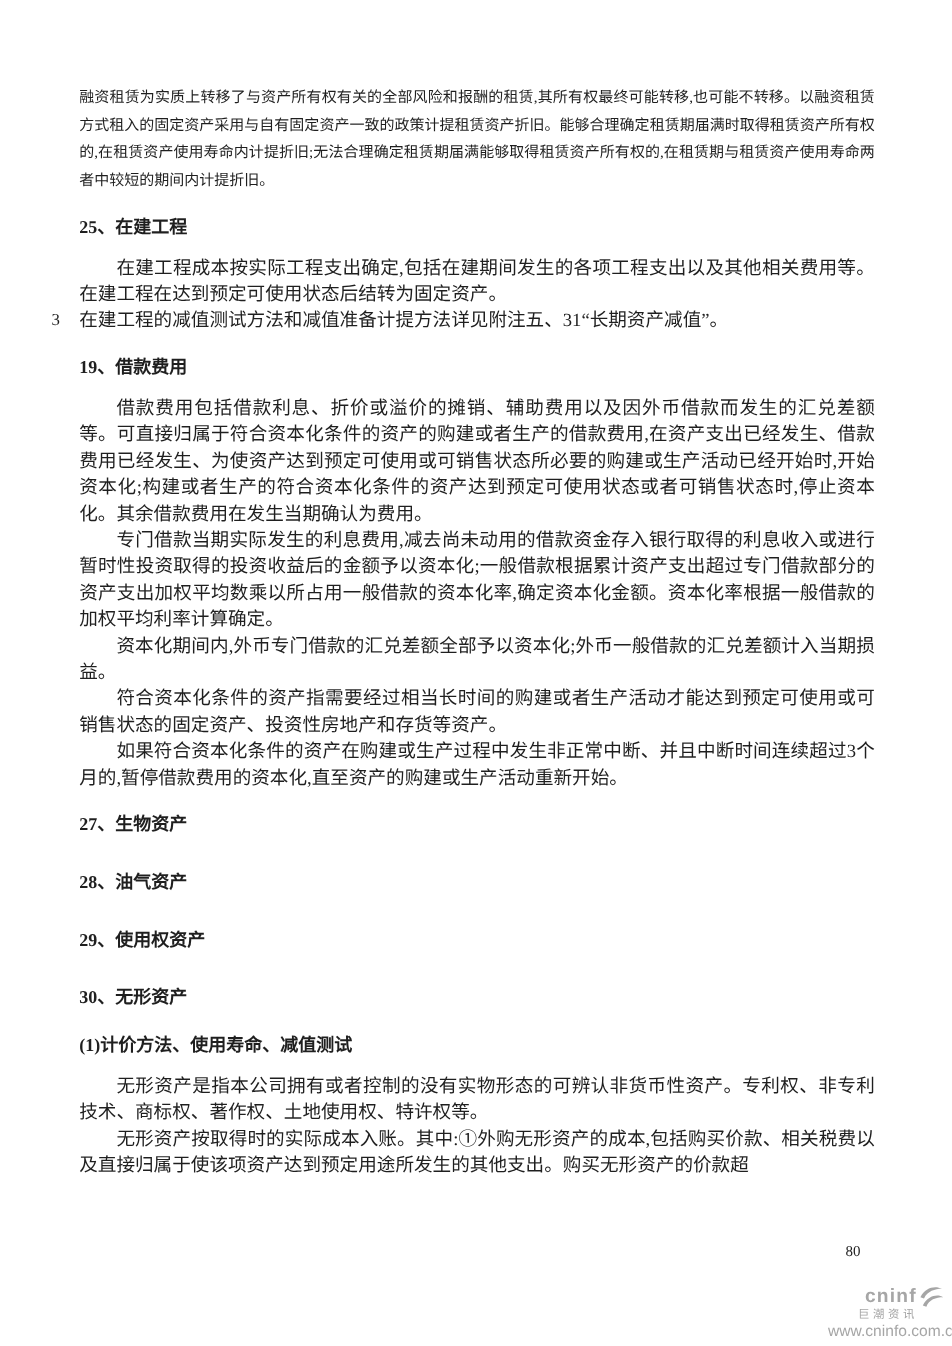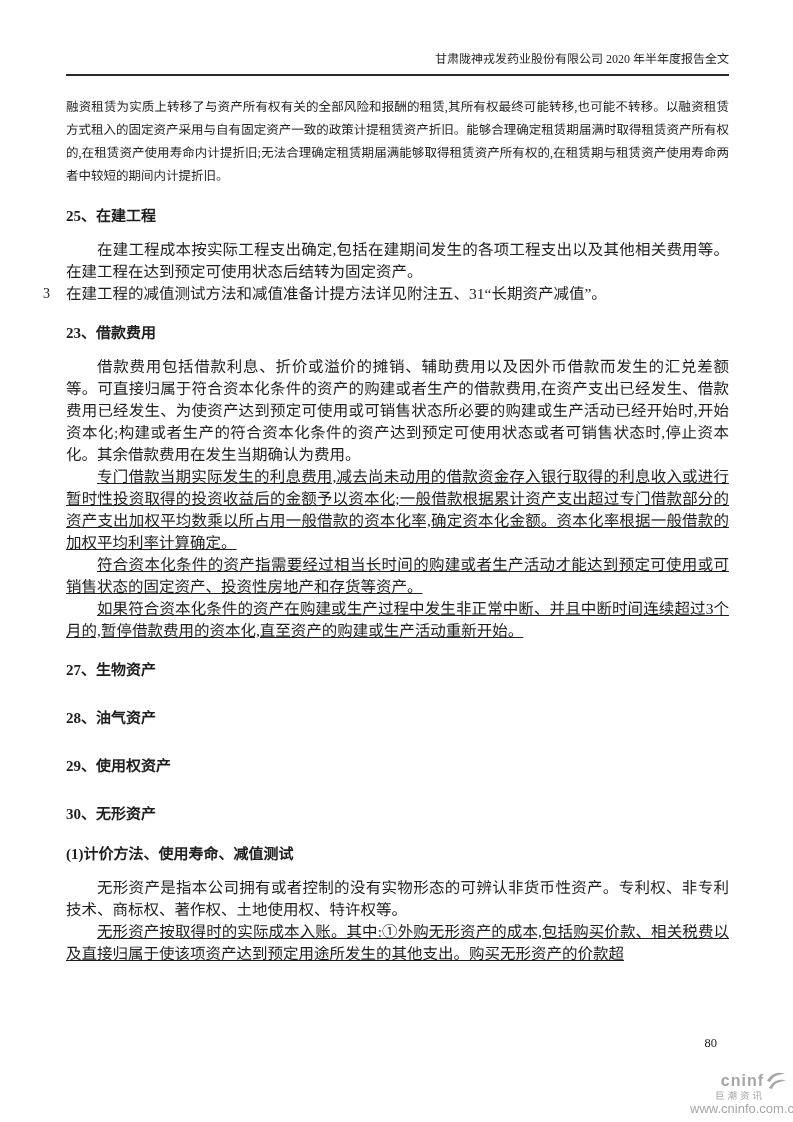--- a/index.html
+++ b/index.html
@@ -45,21 +45,21 @@
     text-align: justify;
     text-indent: 0;
   }
   .b-para {
     font-size: 15.5px;
     line-height: 22px;
     margin: 12px 0 0;
     text-align: justify;
     text-indent: 2em;
   }
-  .b-para + .b-para { margin-top: 0; text-decoration: underline; }
+  .b-para + .b-para { margin-top: 0; }
   .b-pflush {
     font-size: 15.5px;
     line-height: 22px;
     margin: 0;
     text-align: justify;
     text-indent: 0;
     position: relative;
   }
   .margin-note {
     position: absolute;
@@ -108,31 +108,29 @@
     font-size: 13px;
     letter-spacing: 0px;
     margin-top: 1px;
   }
   .swoosh { margin-left: 2px; }
 </style>
 </head>
 <body>
 
 <div class="doc">
-  <div class="header">
-    <span>甘肃陇神戎发药业股份有限公司 2020 年半年度报告全文</span>
-  </div>
   <div class="content">
       <div class="b-psmall">融资租赁为实质上转移了与资产所有权有关的全部风险和报酬的租赁,其所有权最终可能转移,也可能不转移。以融资租赁方式租入的固定资产采用与自有固定资产一致的政策计提租赁资产折旧。能够合理确定租赁期届满时取得租赁资产所有权的,在租赁资产使用寿命内计提折旧;无法合理确定租赁期届满能够取得租赁资产所有权的,在租赁期与租赁资产使用寿命两者中较短的期间内计提折旧。</div>
       <div class="b-heading">25、在建工程</div>
       <div class="b-para">在建工程成本按实际工程支出确定,包括在建期间发生的各项工程支出以及其他相关费用等。在建工程在达到预定可使用状态后结转为固定资产。</div>
       <div class="b-pflush">在建工程的减值测试方法和减值准备计提方法详见附注五、31“长期资产减值”。<span class="margin-note">3</span></div>
-      <div class="b-heading">23、借款费用</div>
+      <div class="b-heading">19、借款费用</div>
       <div class="b-para">借款费用包括借款利息、折价或溢价的摊销、辅助费用以及因外币借款而发生的汇兑差额等。可直接归属于符合资本化条件的资产的购建或者生产的借款费用,在资产支出已经发生、借款费用已经发生、为使资产达到预定可使用或可销售状态所必要的购建或生产活动已经开始时,开始资本化;构建或者生产的符合资本化条件的资产达到预定可使用状态或者可销售状态时,停止资本化。其余借款费用在发生当期确认为费用。</div>
       <div class="b-para">专门借款当期实际发生的利息费用,减去尚未动用的借款资金存入银行取得的利息收入或进行暂时性投资取得的投资收益后的金额予以资本化;一般借款根据累计资产支出超过专门借款部分的资产支出加权平均数乘以所占用一般借款的资本化率,确定资本化金额。资本化率根据一般借款的加权平均利率计算确定。</div>
+      <div class="b-para">资本化期间内,外币专门借款的汇兑差额全部予以资本化;外币一般借款的汇兑差额计入当期损益。</div>
       <div class="b-para">符合资本化条件的资产指需要经过相当长时间的购建或者生产活动才能达到预定可使用或可销售状态的固定资产、投资性房地产和存货等资产。</div>
       <div class="b-para">如果符合资本化条件的资产在购建或生产过程中发生非正常中断、并且中断时间连续超过3个月的,暂停借款费用的资本化,直至资产的购建或生产活动重新开始。</div>
       <div class="b-heading">27、生物资产</div>
       <div class="b-heading">28、油气资产</div>
       <div class="b-heading">29、使用权资产</div>
       <div class="b-heading">30、无形资产</div>
       <div class="b-sub">(1)计价方法、使用寿命、减值测试</div>
       <div class="b-para">无形资产是指本公司拥有或者控制的没有实物形态的可辨认非货币性资产。专利权、非专利技术、商标权、著作权、土地使用权、特许权等。</div>
       <div class="b-para">无形资产按取得时的实际成本入账。其中:①外购无形资产的成本,包括购买价款、相关税费以及直接归属于使该项资产达到预定用途所发生的其他支出。购买无形资产的价款超</div>
     </div>

